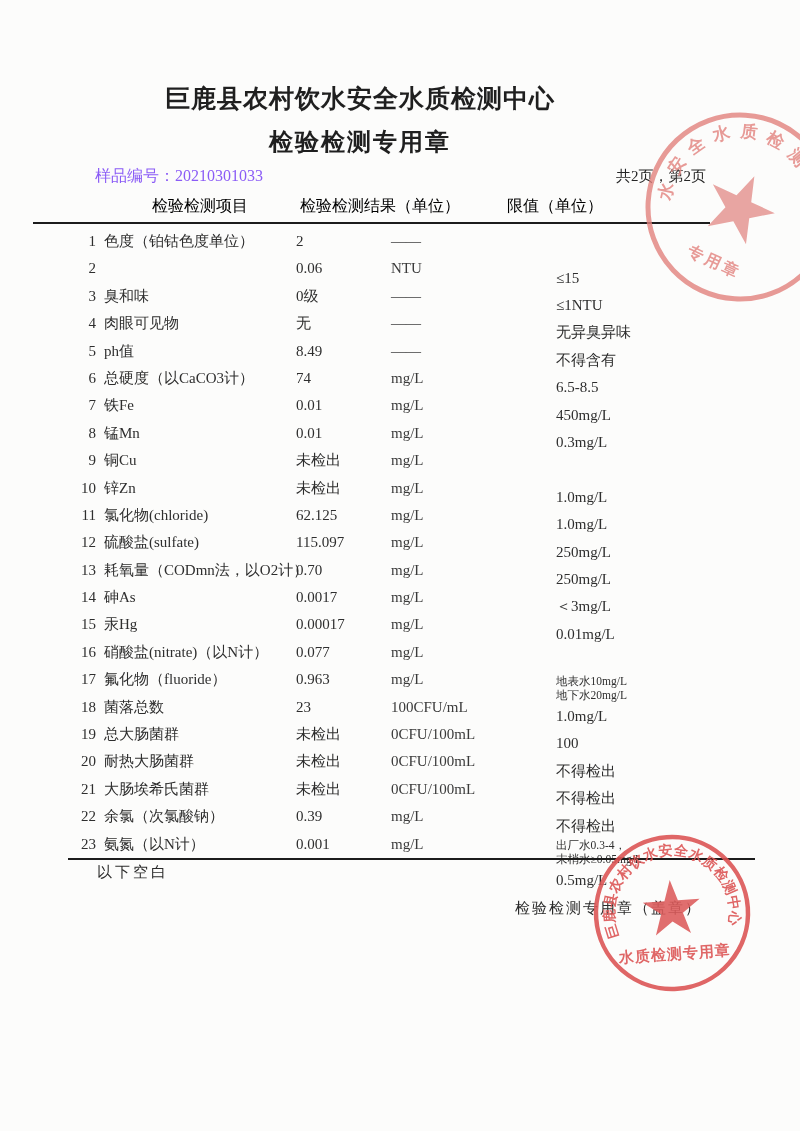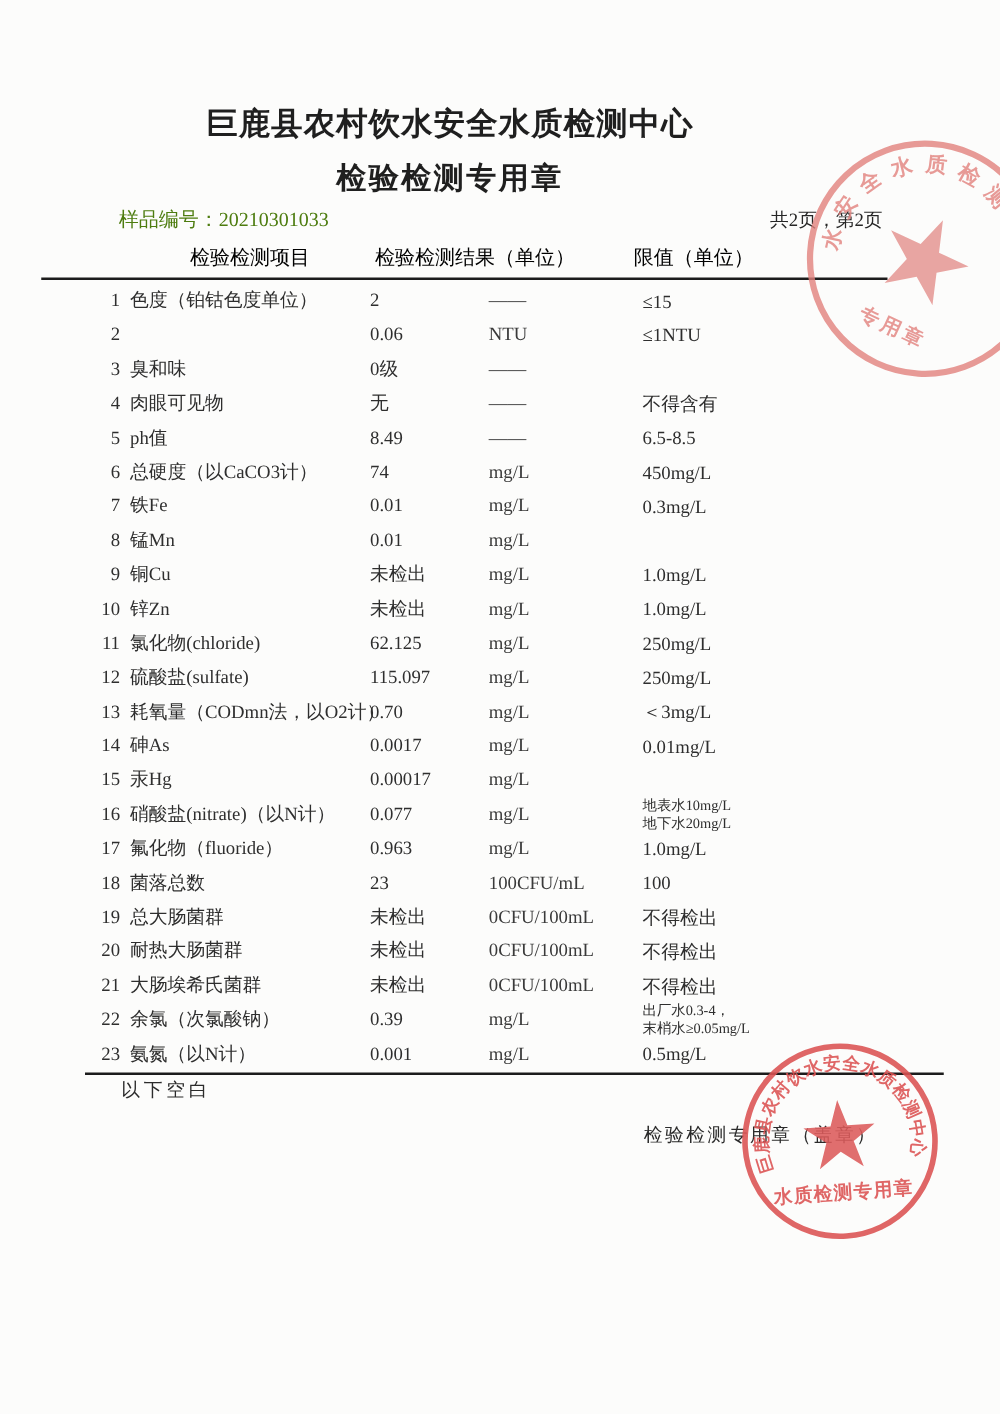--- a/index.html
+++ b/index.html
@@ -16,37 +16,37 @@
   .title{
     left:0;top:82px;width:720px;
     text-align:center;font-size:25px;font-weight:bold;
     letter-spacing:1px;color:#1f1f1f;
   }
   .subtitle{
     left:0;top:126px;width:720px;
     text-align:center;font-size:24px;font-weight:bold;
     letter-spacing:2px;color:#1f1f1f;
   }
-  .sample-line{left:95px;top:166px;font-size:16px;color:#4d7c0f;}
+  .sample-line{left:95px;top:166px;font-size:16px;color:#8b5cf6;}
   .page-info{left:616px;top:167px;font-size:15px;color:#262626;z-index:1;}
   .thead{top:196px;font-weight:normal;font-size:16px;color:#000000;}
   .th-item{left:125px;width:150px;text-align:center;}
   .th-result{left:278px;width:204px;text-align:center;}
   .th-limit{left:483px;width:144px;text-align:center;}
   .rule{height:2px;background:#1c1c1c;}
   .rule-top{left:33px;top:222px;width:677px;}
   .rule-bottom{left:68px;top:858px;width:687px;}
   .rows{left:0;top:228px;width:800px;}
   .row{position:relative;height:27.4px;font-size:15px;color:#2e2e2e;}
   .cell{position:absolute;top:0;height:27.4px;line-height:27.4px;white-space:nowrap;}
   .c-num{left:70px;width:26px;text-align:right;}
   .c-item{left:104px;}
   .c-res{left:296px;}
   .c-unit{left:391px;color:#3a3a3a;}
-  .c-lim{left:514px;width:190px;display:flex;flex-direction:column;justify-content:center;}
+  .c-lim{left:556px;width:190px;display:flex;flex-direction:column;justify-content:center;margin-top:36px;}
   .c-lim span{line-height:1.2;}
   .c-lim .l2:empty{display:none;}
   .c-lim.two-line{font-size:11.5px;}
   .footer-left{left:97px;top:863px;font-size:15px;letter-spacing:3px;}
   .footer-right{left:515px;top:863px;font-size:15px;letter-spacing:2px;margin-top:36px;}
   .stamp{pointer-events:none;z-index:2;}
   .stamp-top{left:630px;top:97px;transform:rotate(25deg);opacity:.8;}
   .stamp-bottom{left:587px;top:828px;transform:rotate(-4deg);opacity:.88;}
 </style>
 </head>
@@ -86,20 +86,24 @@
     <span class="cell c-lim">
       <span class="l1">≤1NTU</span>
 
     </span>
   </div>
       <div class="row">
     <span class="cell c-num">3</span>
     <span class="cell c-item">臭和味</span>
     <span class="cell c-res">0级</span>
     <span class="cell c-unit">——</span>
+    <span class="cell c-lim">
+      <span class="l1">无异臭异味</span>
+
+    </span>
   </div>
       <div class="row">
     <span class="cell c-num">4</span>
     <span class="cell c-item">肉眼可见物</span>
     <span class="cell c-res">无</span>
     <span class="cell c-unit">——</span>
     <span class="cell c-lim">
       <span class="l1">不得含有</span>
 
     </span>

